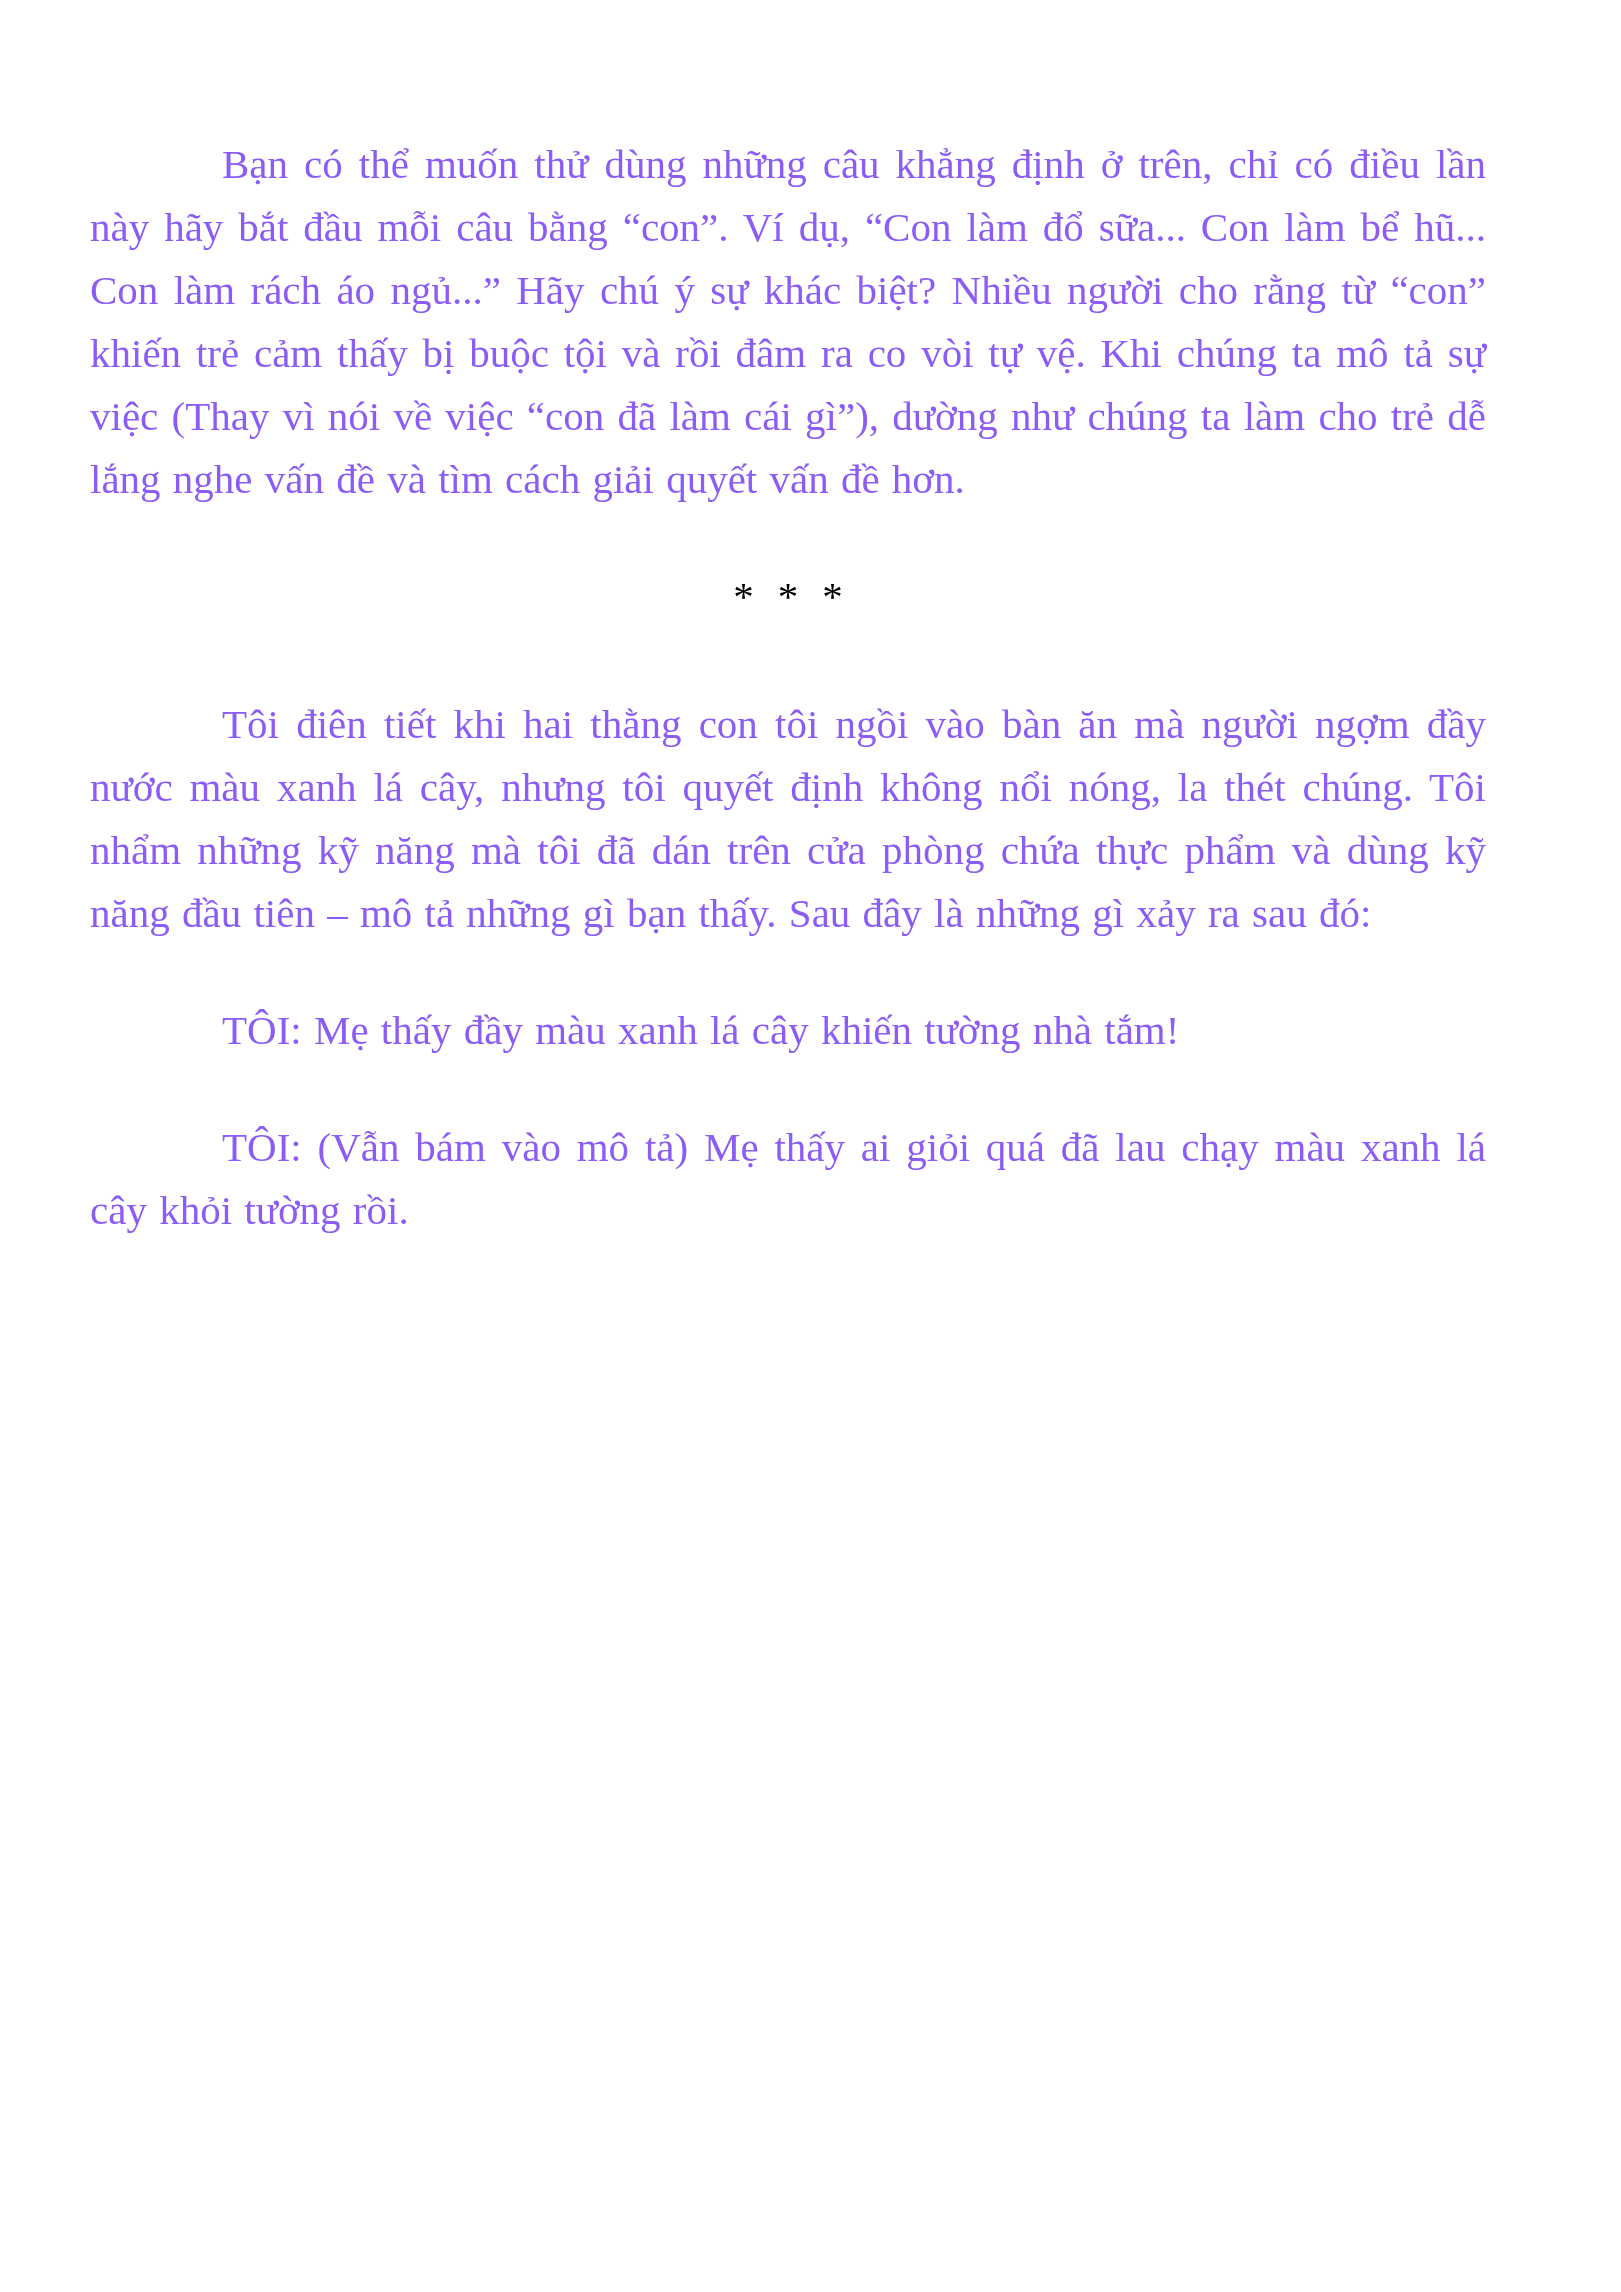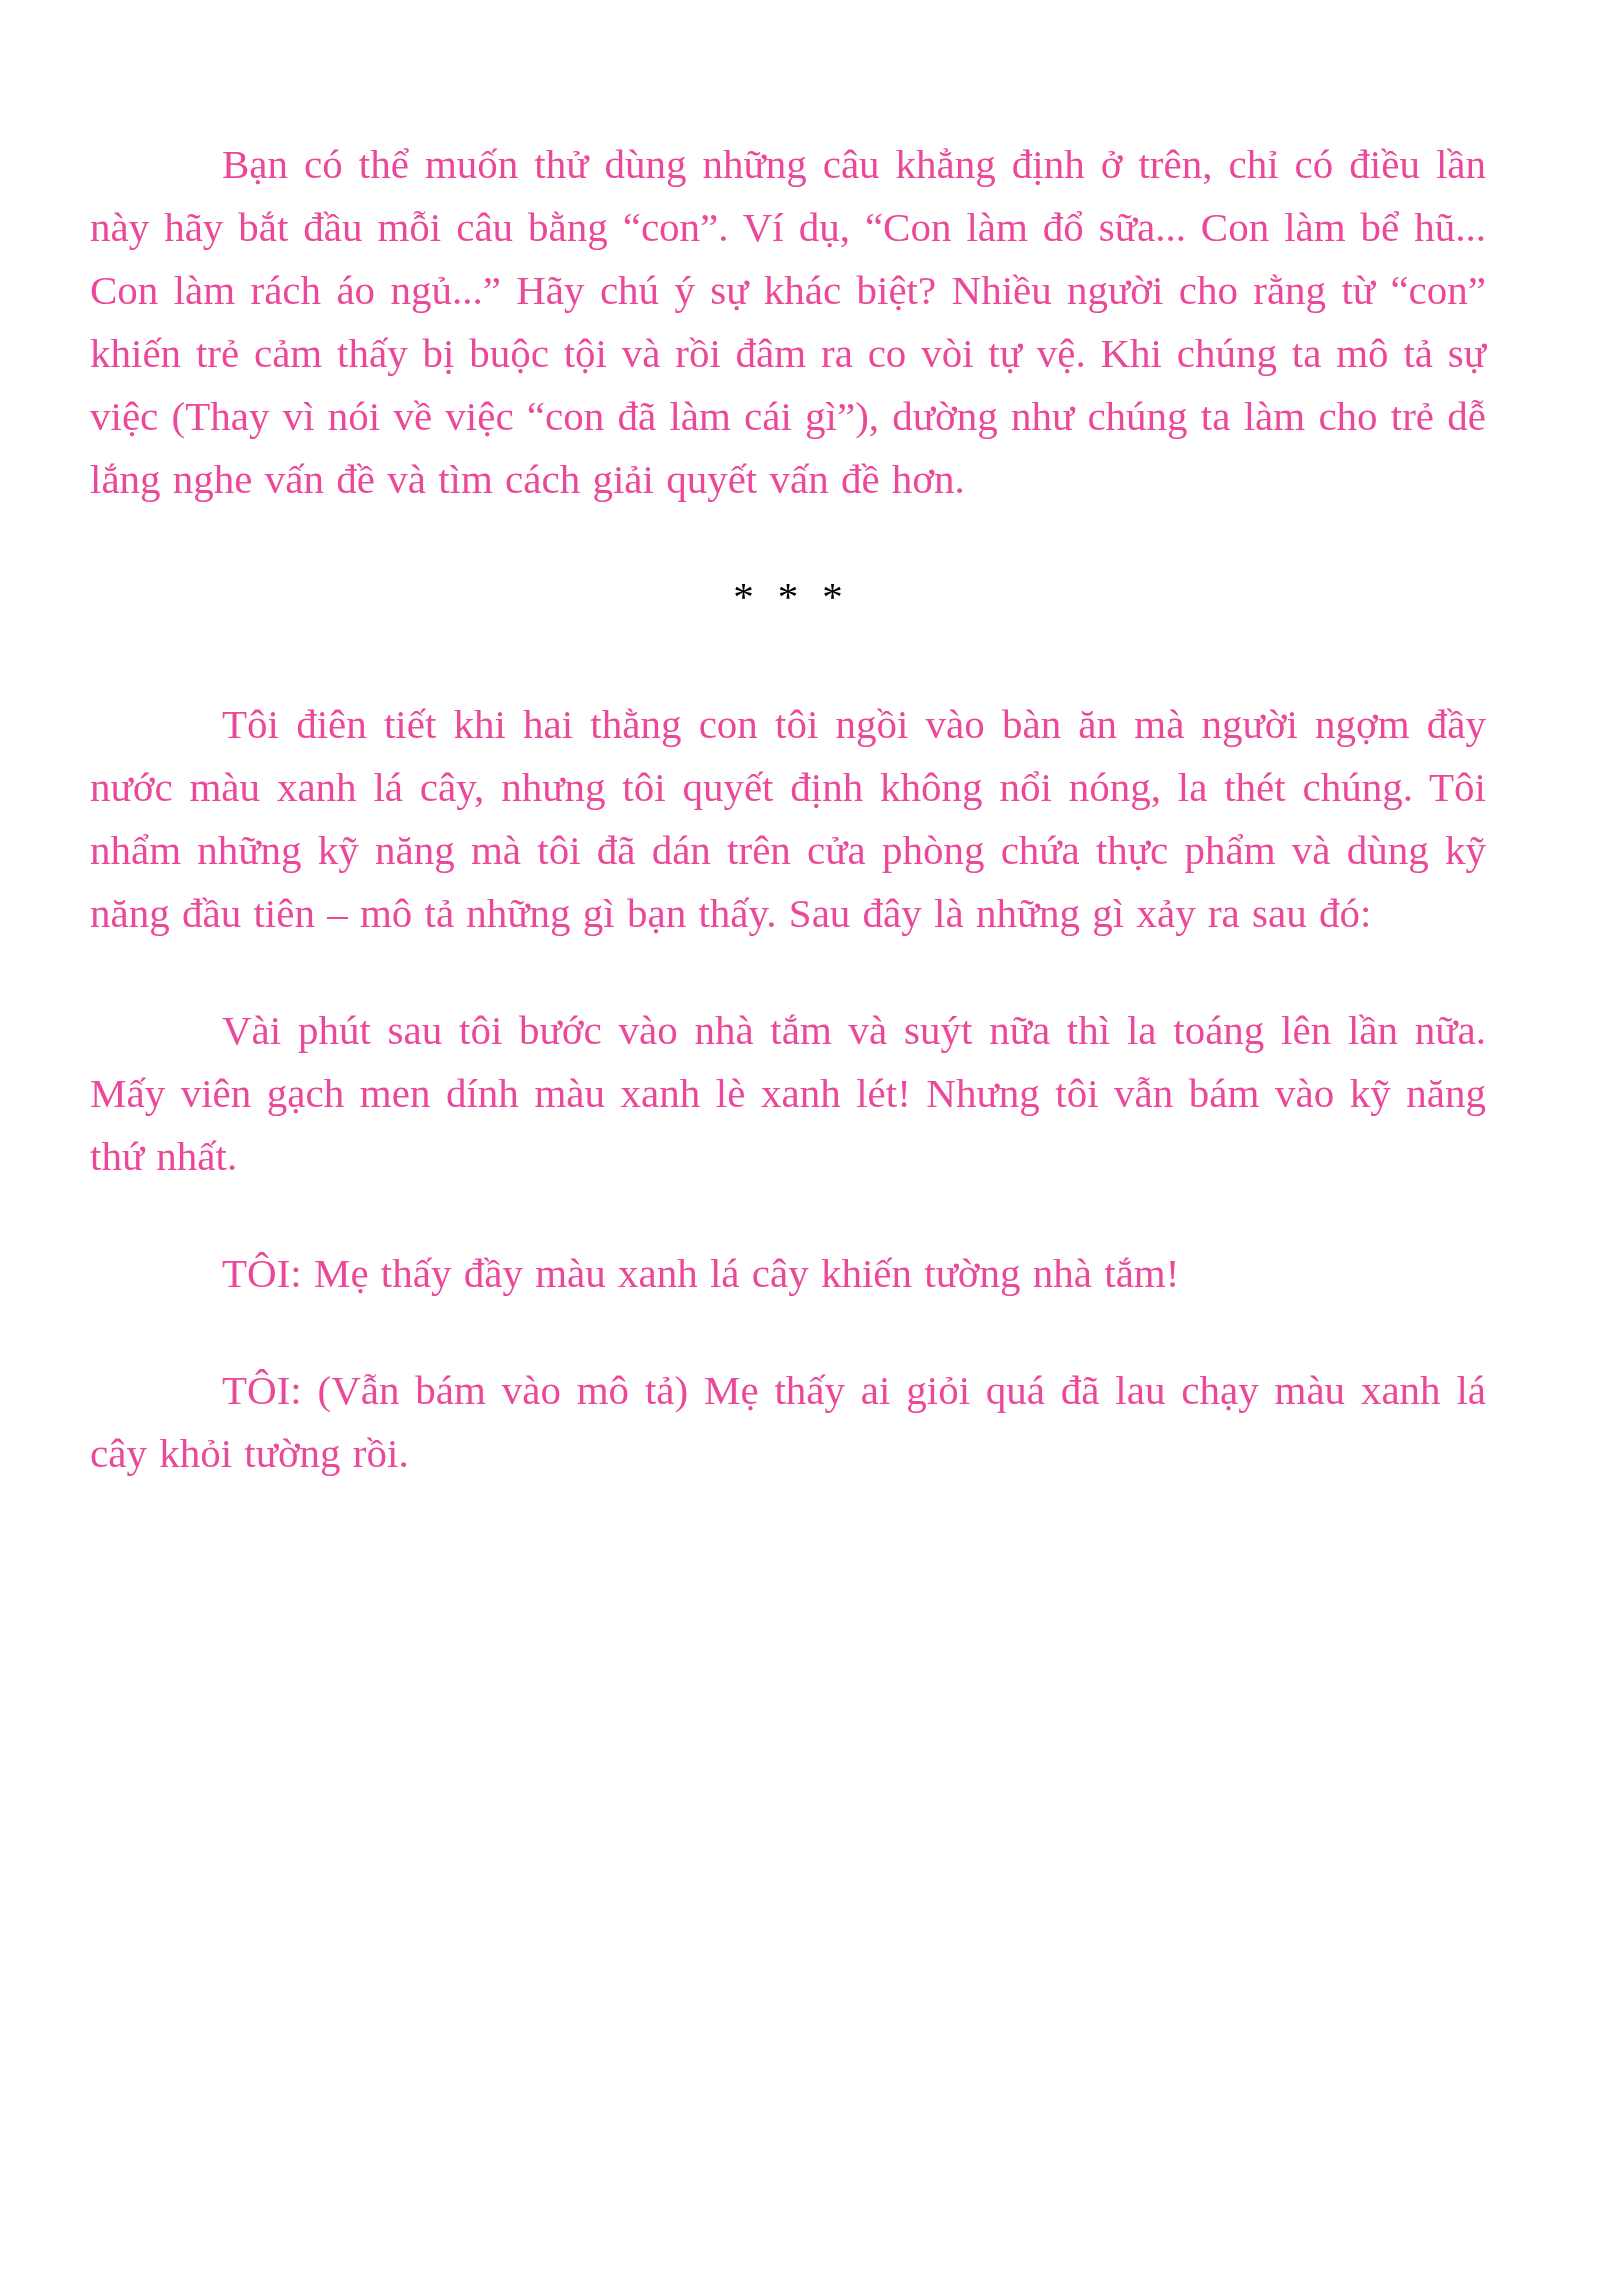--- a/index.html
+++ b/index.html
@@ -23,39 +23,38 @@
     width: 1396px;
     padding-top: 133px;
     color: #000000;
   }
   p.paragraph {
     margin: 0 0 54px 0;
     font-size: 41px;
     line-height: 63px;
     text-align: justify;
     text-indent: 132px;
-    color: #ec4899;
+    color: #8b5cf6;
     word-spacing: 2px;
   }
   p.separator {
     margin: 0 0 65px 0;
     font-size: 41px;
     line-height: 63px;
     text-align: center;
     text-indent: 0;
     word-spacing: 13.7px;
     color: #000000;
   }
 </style>
 </head>
 <body>
 
 <div class="page">
   <div class="page-text">
       <p class="paragraph">Bạn có thể muốn thử dùng những câu khẳng định ở trên, chỉ có điều lần này hãy bắt đầu mỗi câu bằng “con”. Ví dụ, “Con làm đổ sữa... Con làm bể hũ... Con làm rách áo ngủ...” Hãy chú ý sự khác biệt? Nhiều người cho rằng từ “con” khiến trẻ cảm thấy bị buộc tội và rồi đâm ra co vòi tự vệ. Khi chúng ta mô tả sự việc (Thay vì nói về việc “con đã làm cái gì”), dường như chúng ta làm cho trẻ dễ lắng nghe vấn đề và tìm cách giải quyết vấn đề hơn.</p>
       <p class="separator">* * *</p>
       <p class="paragraph">Tôi điên tiết khi hai thằng con tôi ngồi vào bàn ăn mà người ngợm đầy nước màu xanh lá cây, nhưng tôi quyết định không nổi nóng, la thét chúng. Tôi nhẩm những kỹ năng mà tôi đã dán trên cửa phòng chứa thực phẩm và dùng kỹ năng đầu tiên – mô tả những gì bạn thấy. Sau đây là những gì xảy ra sau đó:</p>
-      <p class="paragraph">Vài phút sau tôi bước vào nhà tắm và suýt nữa thì la toáng lên lần nữa. Mấy viên gạch men dính màu xanh lè xanh lét! Nhưng tôi vẫn bám vào kỹ năng thứ nhất.</p>
       <p class="paragraph">TÔI: Mẹ thấy đầy màu xanh lá cây khiến tường nhà tắm!</p>
       <p class="paragraph">TÔI: (Vẫn bám vào mô tả) Mẹ thấy ai giỏi quá đã lau chạy màu xanh lá cây khỏi tường rồi.</p>
     </div>
 </div>
 
 
 </body></html>

